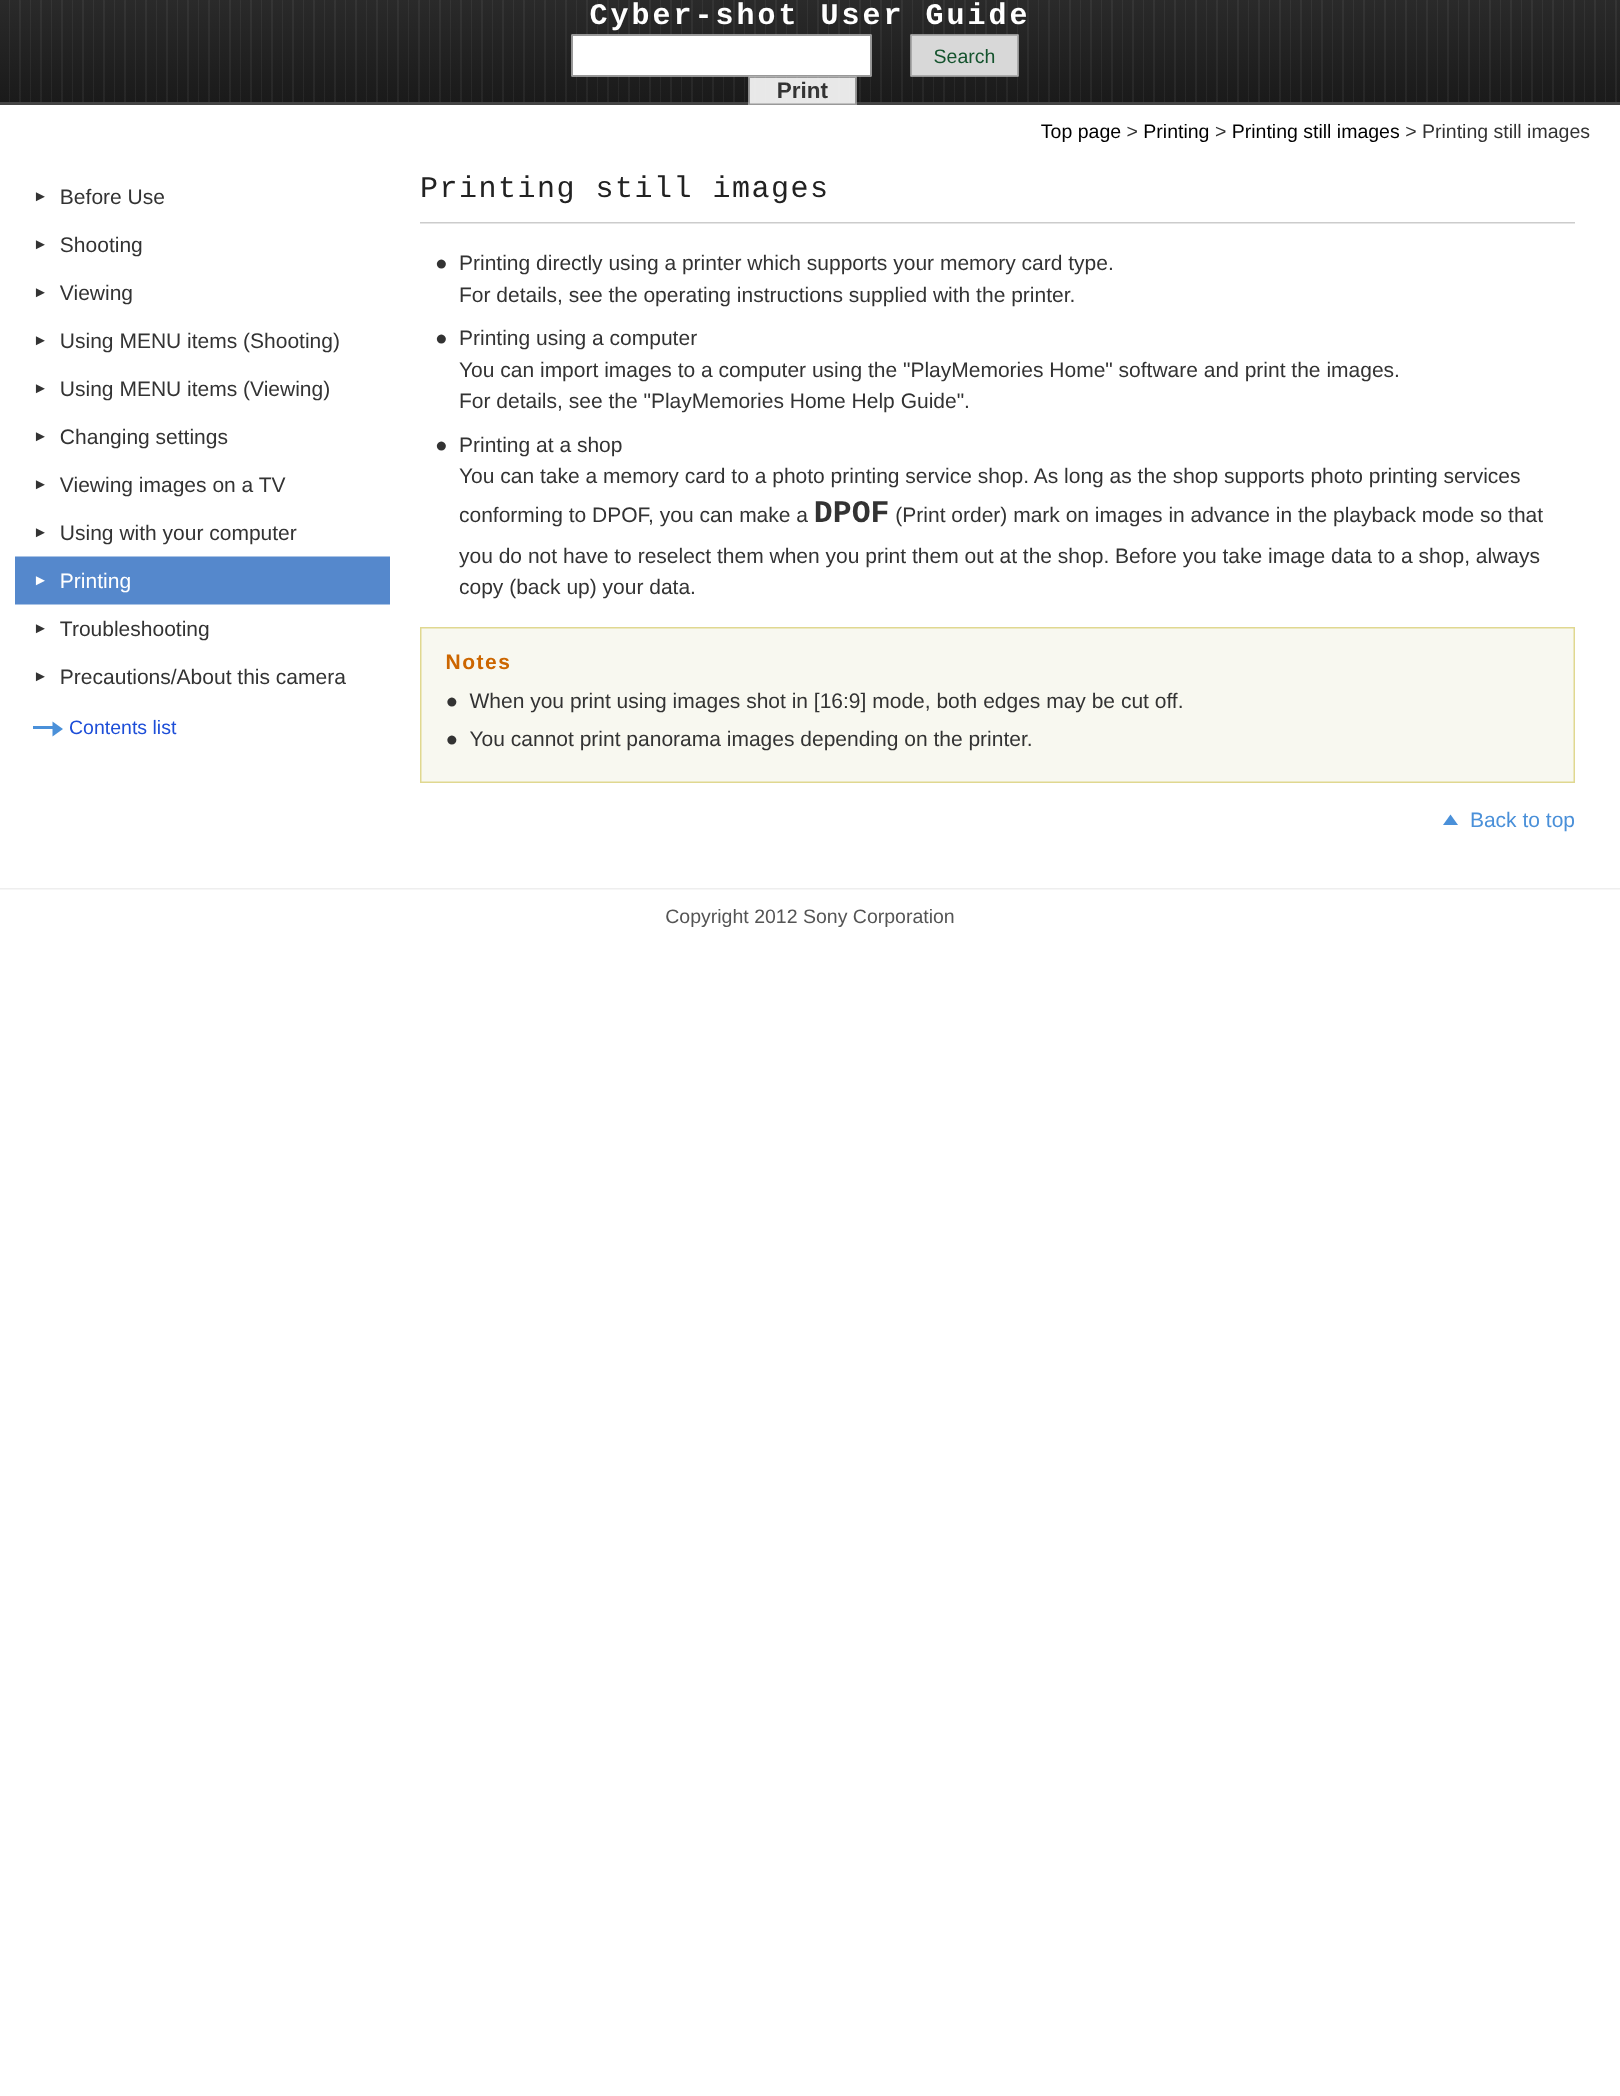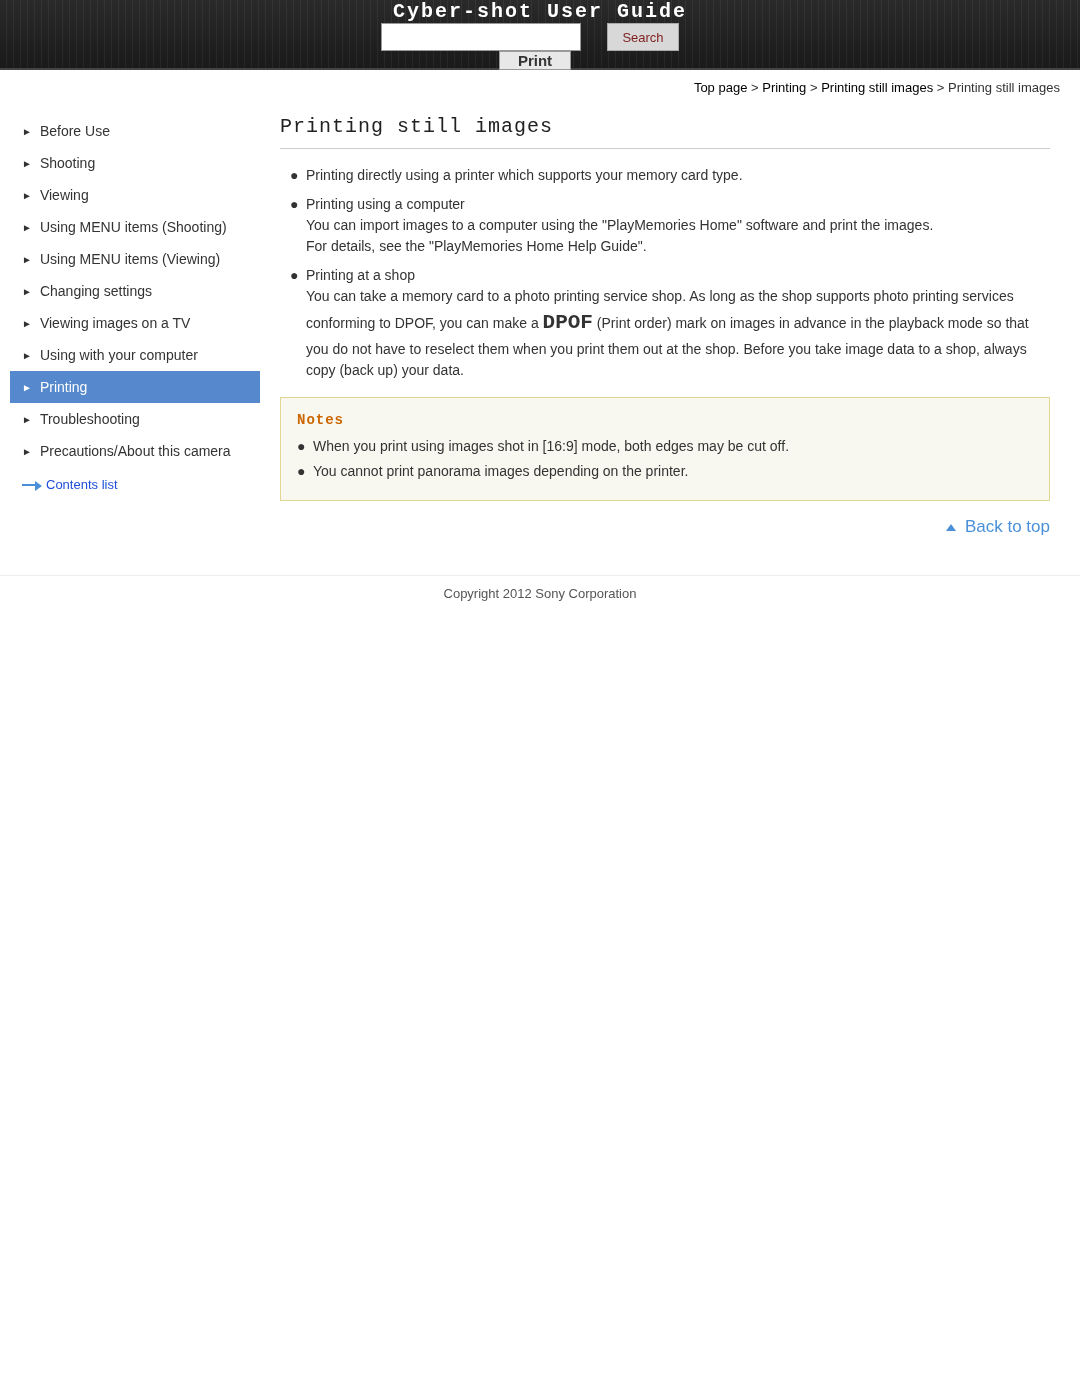--- a/index.html
+++ b/index.html
@@ -52,21 +52,21 @@
       font-size: 13px;
       background: #fff;
     }
     .search-button {
       height: 28px;
       padding: 0 14px;
       background: #d8d8d8;
       border: 1px solid #aaa;
       cursor: pointer;
       font-size: 13px;
-      color: #7f1d1d;
+      color: #14532d;
       margin-left: 20px;
     }
     .print-button {
       height: 36px;
       padding: 0 18px;
       background: #e8e8e8;
       border: 1px solid #999;
       cursor: pointer;
       font-size: 15px;
       font-weight: bold;
@@ -208,21 +208,20 @@
       border: 1px solid #e0d890;
       padding: 14px 16px;
       margin-top: 16px;
     }
     .notes-title {
       color: #cc6600;
       font-size: 14px;
       font-weight: bold;
       margin-bottom: 8px;
       letter-spacing: 1px;
-      font-family: Liberation Mono, monospace;
     }
     .notes-list {
       list-style: none;
       padding: 0;
       margin: 0;
     }
     .notes-list li {
       padding-left: 16px;
       position: relative;
       font-size: 14px;
@@ -233,21 +232,21 @@
       content: '●';
       position: absolute;
       left: 0;
       top: 0;
     }
 
     
     .back-to-top {
       text-align: right;
       padding: 16px 0 8px 0;
-      font-size: 17px;
+      font-size: 14px;
     }
     .back-to-top a {
       color: #4a90d9;
       text-decoration: none;
     }
     .triangle-up {
       display: inline-block;
       width: 0;
       height: 0;
       border-left: 5px solid transparent;
@@ -341,20 +340,21 @@
       <span>Contents list</span>
     </a>
   </div>
 
   <div class="content">
     <h1 class="content-title">Printing still images</h1>
 
     <ul class="content-list">
       <li>
         <span>Printing directly using a printer which supports your memory card type.</span>
+        <span class="sub-text">For details, see the operating instructions supplied with the printer.</span>
       </li>
       <li>
         <span>Printing using a computer</span>
         <span class="sub-text">You can import images to a computer using the "PlayMemories Home" software and print the images.</span>
         <span class="sub-text">For details, see the "PlayMemories Home Help Guide".</span>
       </li>
       <li>
         <span>Printing at a shop</span>
         <span class="sub-text">You can take a memory card to a photo printing service shop. As long as the shop supports photo printing services conforming to DPOF, you can make a <span class="dpof-text">DPOF</span> (Print order) mark on images in advance in the playback mode so that you do not have to reselect them when you print them out at the shop. Before you take image data to a shop, always copy (back up) your data.</span>
       </li>

